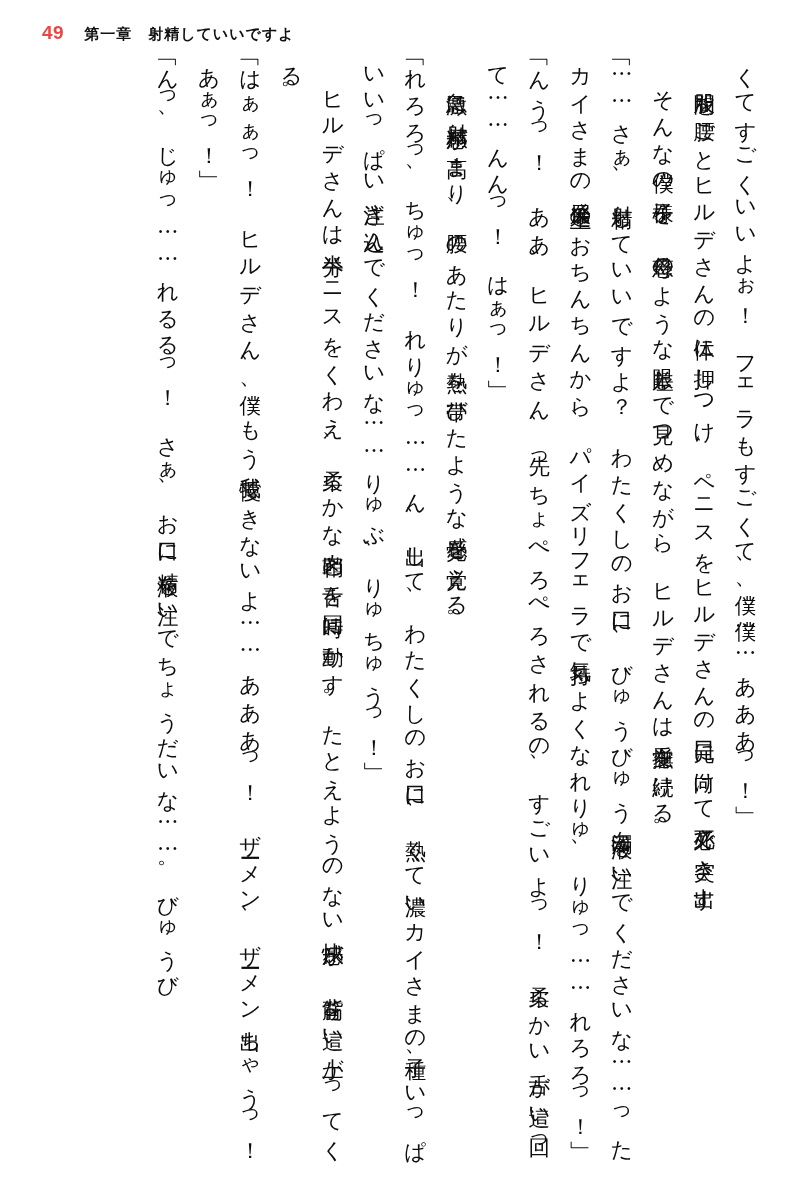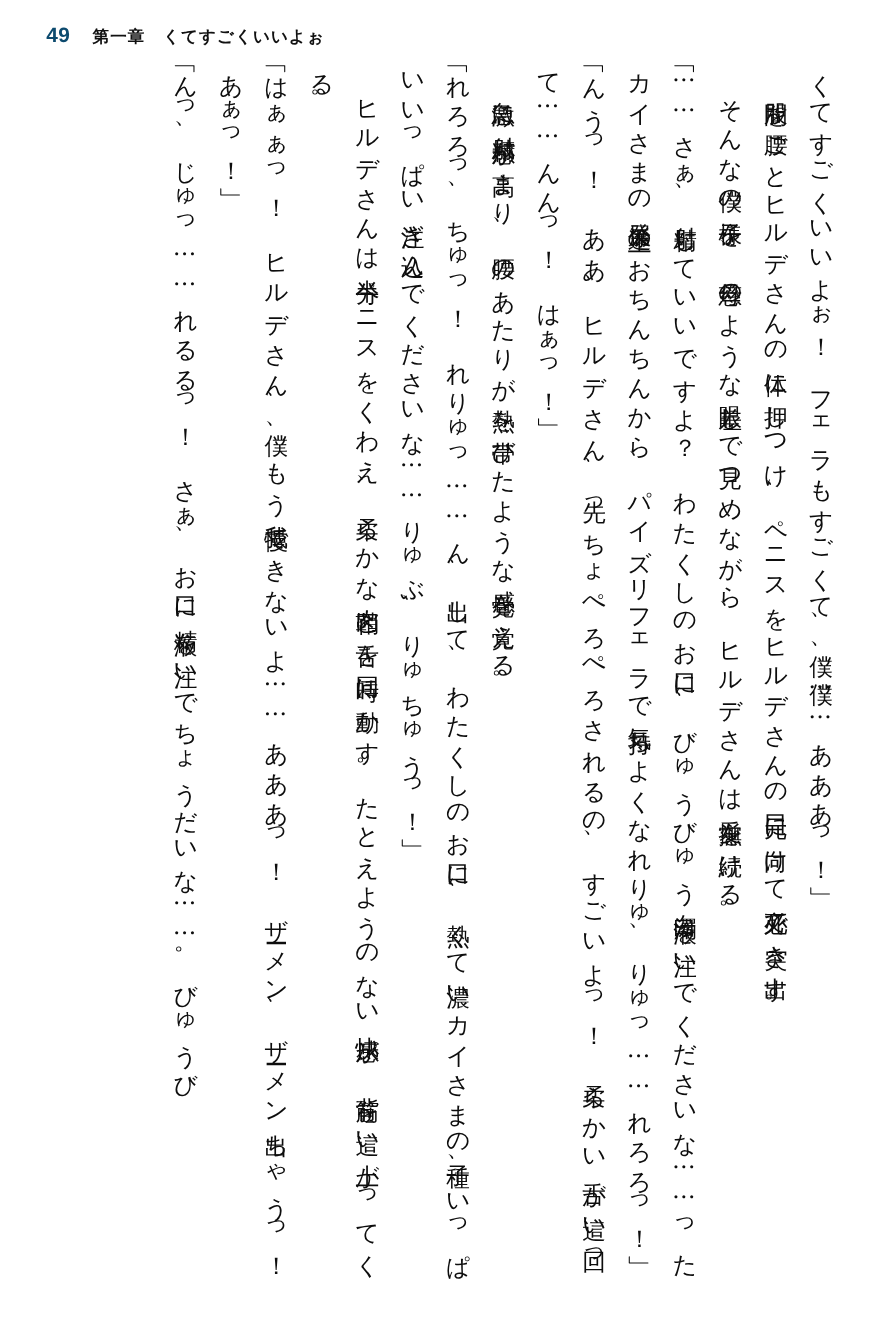--- a/index.html
+++ b/index.html
@@ -29,21 +29,21 @@
     gap: 20px;
     padding: 4px 6px 6px 8px;
     height: 34px;
     box-sizing: border-box;
   }
   .folio {
     font-family: "Liberation Sans", sans-serif;
     font-weight: bold;
     font-size: 19px;
     letter-spacing: 0.5px;
-    color: #0c4a6e;
+    color: #ef4444;
   }
   .chapter-title {
     font-family: "Liberation Sans", sans-serif;
     font-weight: bold;
     font-size: 15px;
     letter-spacing: 1px;
     color: #111;
   }
   .rule {
     height: 0px;
@@ -80,21 +80,21 @@
     text-indent: 0;
   }
 </style>
 </head>
 <body>
 
 <div class="page">
 
   <div class="header">
     <span class="folio">49</span>
-    <span class="chapter-title">第一章　くてすごくいいよぉ</span>
+    <span class="chapter-title">第一章　射精していいですよ</span>
   </div>
 
   <hr class="rule">
 
   <div class="body-area">
     <div class="vtext">
       <p>くてすごくいいよぉ！　フェラもすごくて、僕、僕……あああっ！」</p>
       <p>　股間を腰ごとヒルデさんの体に押しつけ、ペニスをヒルデさんの口元に向けて必死で突き出す。</p>
       <p>　そんな僕の様子を、慈母のような眼差しで見つめながら、ヒルデさんは愛撫を続ける。</p>
       <p>「……さぁ、射精していいですよ？　わたくしのお口に、びゅうびゅう白濁液を注いでくださいな……ったカイさまの発展途上のおちんちんから、パイズリフェラで気持ちよくなれりゅ、りゅっ……れろろっ！」</p>

